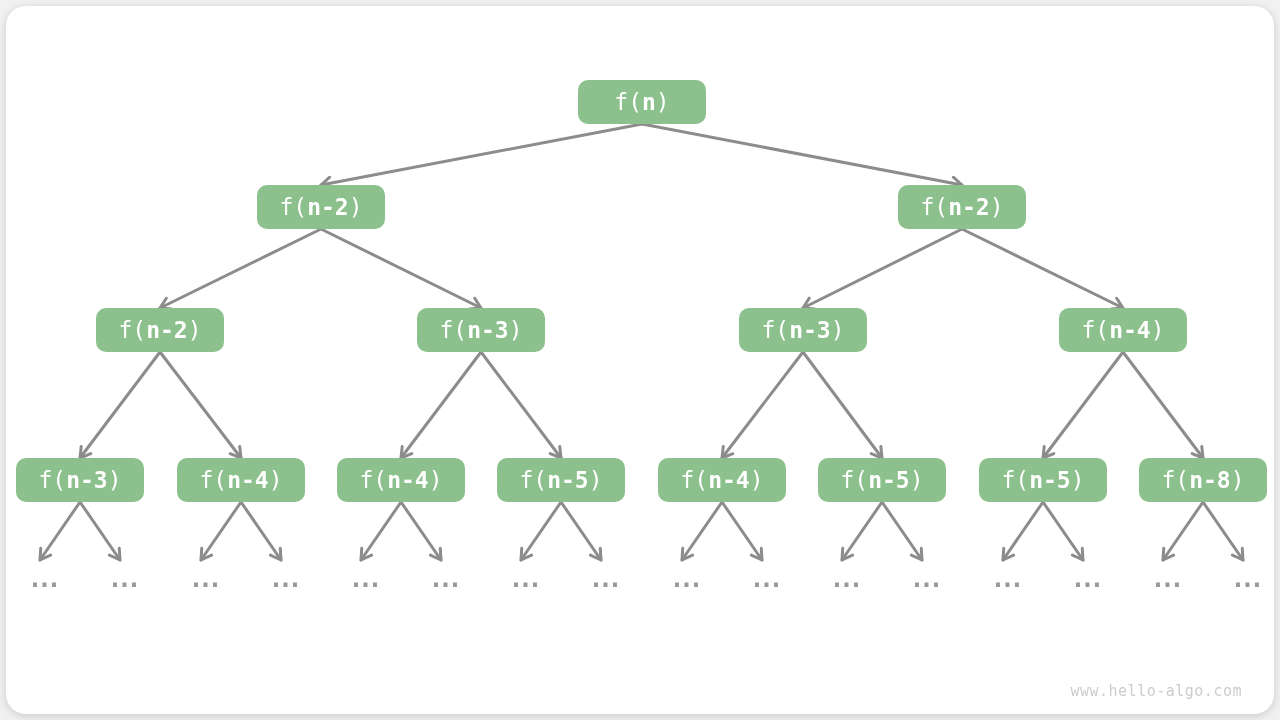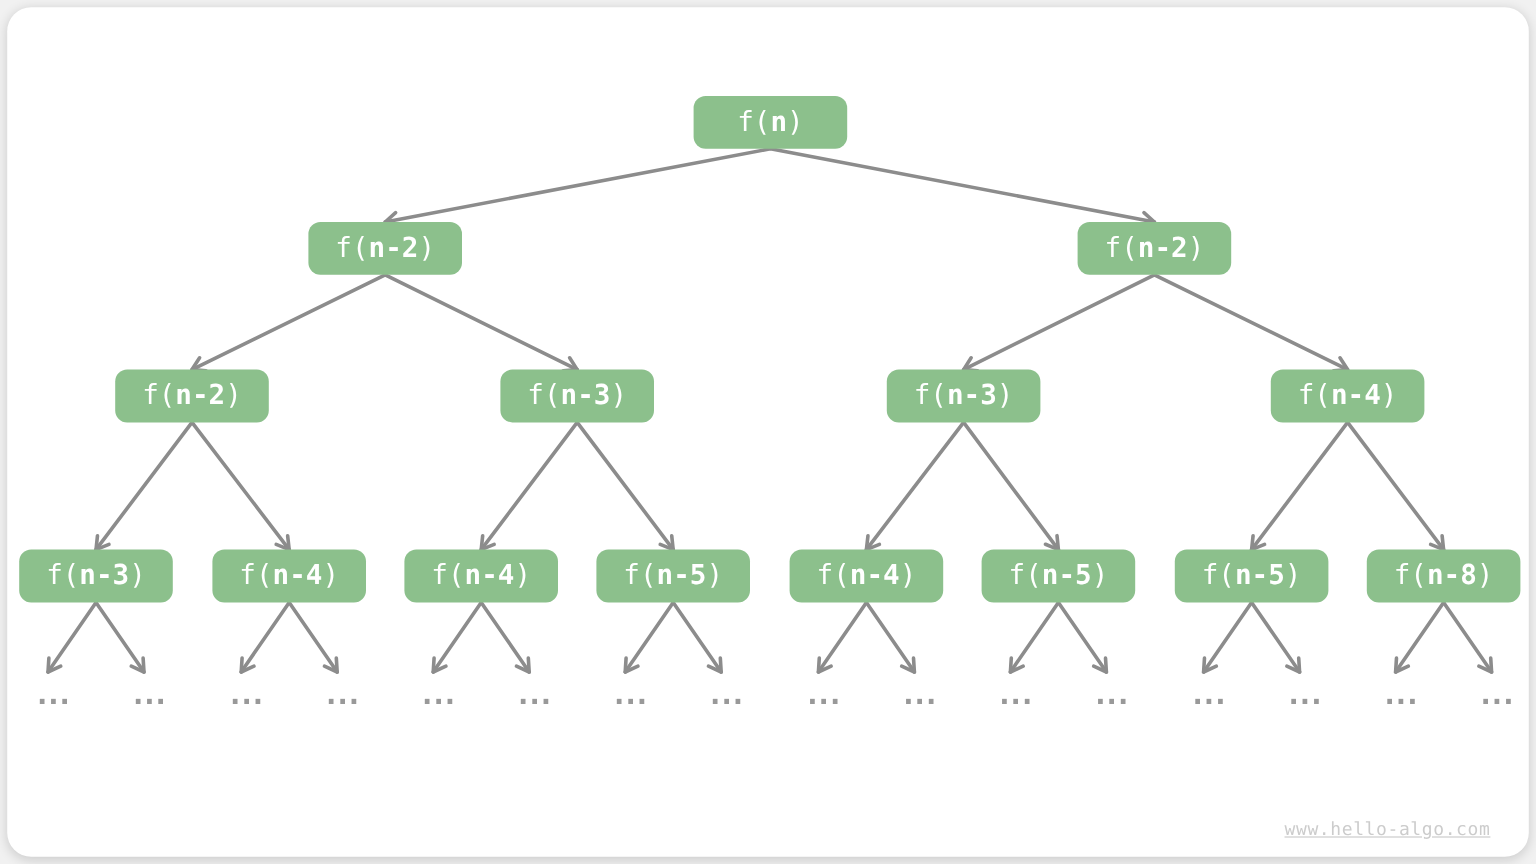--- a/index.html
+++ b/index.html
@@ -179,14 +179,14 @@
       <div class="dots" style="left: 682px; top: 565px; color: rgb(153, 153, 153);">...</div>
       <div class="dots" style="left: 762px; top: 565px; color: rgb(153, 153, 153);">...</div>
       <div class="dots" style="left: 842px; top: 565px; color: rgb(153, 153, 153);">...</div>
       <div class="dots" style="left: 922px; top: 565px; color: rgb(153, 153, 153);">...</div>
       <div class="dots" style="left: 1003px; top: 565px; color: rgb(153, 153, 153);">...</div>
       <div class="dots" style="left: 1083px; top: 565px; color: rgb(153, 153, 153);">...</div>
       <div class="dots" style="left: 1163px; top: 565px; color: rgb(153, 153, 153);">...</div>
       <div class="dots" style="left: 1243px; top: 565px; color: rgb(153, 153, 153);">...</div>
     </div>
 
-  <div class="watermark" style="color: rgb(204, 204, 204); text-decoration: underline;">www.hello-algo.com</div>
+  <div class="watermark" style="color: rgb(204, 204, 204);">www.hello-algo.com</div>
 </div>
 
 </body></html>

